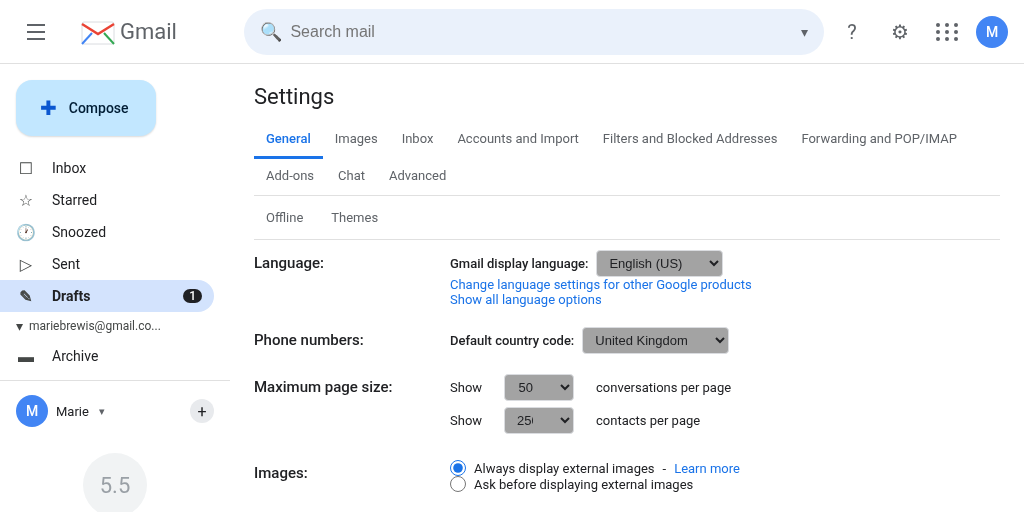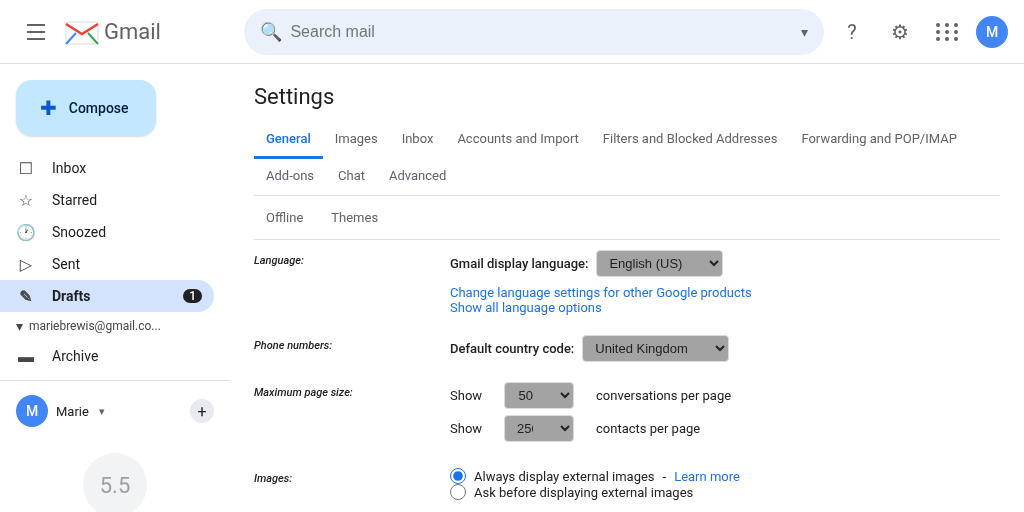--- a/index.html
+++ b/index.html
@@ -1,20 +1,20 @@
 <!DOCTYPE html>
 <html><head>
   <meta charset="utf-8">
   <style>
     * { box-sizing: border-box; margin: 0; padding: 0; }
     body { font-family: 'Google Sans', Roboto, Arial, sans-serif; font-size: 14px; color: #202124; background: #fff; display: flex; flex-direction: column; height: 512px; overflow: hidden; }
 
     
     .topbar { display: flex; align-items: center; height: 64px; padding: 0 16px; border-bottom: 1px solid #e0e0e0; gap: 8px; }
-    .topbar-left { display: flex; align-items: center; gap: 8px; min-width: 220px; }
+    .topbar-left { display: flex; align-items: center; gap: 24px; min-width: 220px; }
     .hamburger { width: 40px; height: 40px; display: flex; align-items: center; justify-content: center; cursor: pointer; border-radius: 50%; }
     .hamburger-icon { display: flex; flex-direction: column; gap: 5px; }
     .hamburger-icon span { display: block; width: 18px; height: 2px; background: #5f6368; }
     .gmail-logo { display: flex; align-items: center; gap: 4px; }
     .logo-svg { width: 36px; height: 36px; }
     .gmail-text { font-size: 22px; color: #5f6368; font-weight: 400; }
 
     .search-bar { flex: 1; max-width: 720px; display: flex; align-items: center; background: #eaf1fb; border-radius: 24px; padding: 8px 16px; gap: 8px; height: 46px; }
     .search-icon { color: #5f6368; font-size: 18px; }
     .search-input { border: none; background: transparent; font-size: 16px; color: #202124; outline: none; flex: 1; }
@@ -48,24 +48,24 @@
 
     
     .tabs { display: flex; align-items: center; border-bottom: 1px solid #e0e0e0; gap: 0; flex-wrap: wrap; }
     .tab { padding: 10px 12px; cursor: pointer; font-size: 13px; color: #5f6368; white-space: nowrap; border-bottom: 3px solid transparent; margin-bottom: -1px; }
     .tab.active { color: #1a73e8; border-bottom: 3px solid #1a73e8; font-weight: 500; }
 
     
     .subtabs { display: flex; gap: 4px; padding: 8px 0; border-bottom: 1px solid #e0e0e0; }
     .subtab { padding: 6px 12px; font-size: 13px; color: #5f6368; cursor: pointer; }
     .settings-row { display: flex; align-items: flex-start; gap: 16px; padding: 10px 0; }
-    .settings-label { width: 180px; flex-shrink: 0; font-size: 11px; font-weight: 500; color: #202124; padding-top: 4px; font-style: italic; }
+    .settings-label { width: 180px; flex-shrink: 0; font-size: 15px; font-weight: 500; color: #202124; padding-top: 4px; }
     .settings-value { flex: 1; font-size: 13px; color: #202124; }
 
-    .lang-select-row { display: flex; align-items: center; gap: 8px; margin-bottom: 8px; }
+    .lang-select-row { display: flex; align-items: center; gap: 8px; margin-bottom: 0; }
     .lang-label { font-weight: 500; }
     select { border: 1px solid #dadce0; border-radius: 4px; padding: 4px 24px 4px 8px; font-size: 13px; color: #202124; background: #a3a3a3; cursor: pointer; appearance: auto; }
     .link { color: #1a73e8; cursor: pointer; font-size: 13px; }
 
     .phone-row { display: flex; align-items: center; gap: 8px; }
     .phone-label { font-weight: 500; }
 
     .page-size-row { display: flex; align-items: center; gap: 22px; margin-bottom: 6px; }
     .num-select { width: 70px; text-align: right; }
     .radio-item { display: flex; align-items: center; gap: 8px; cursor: pointer; }

